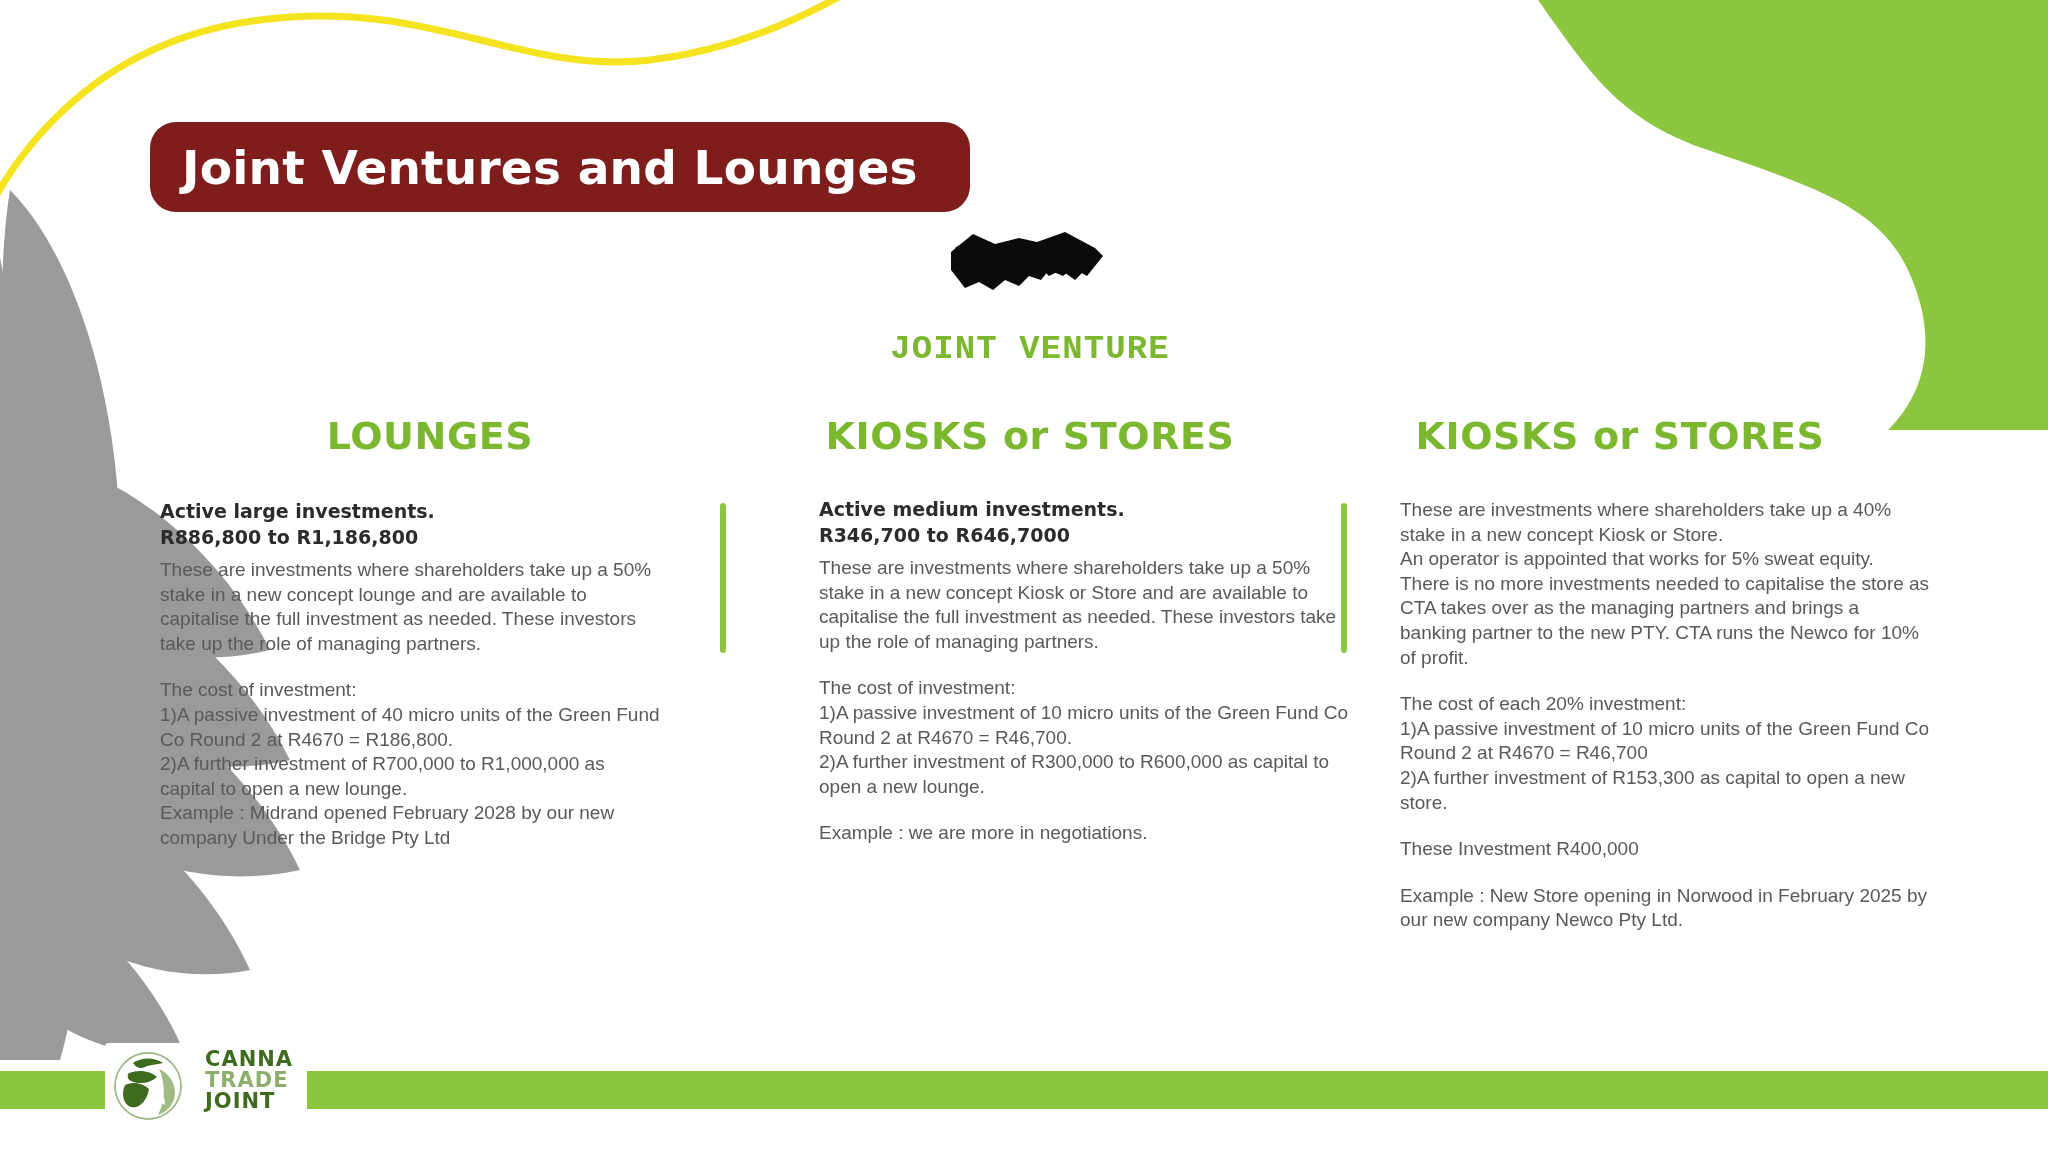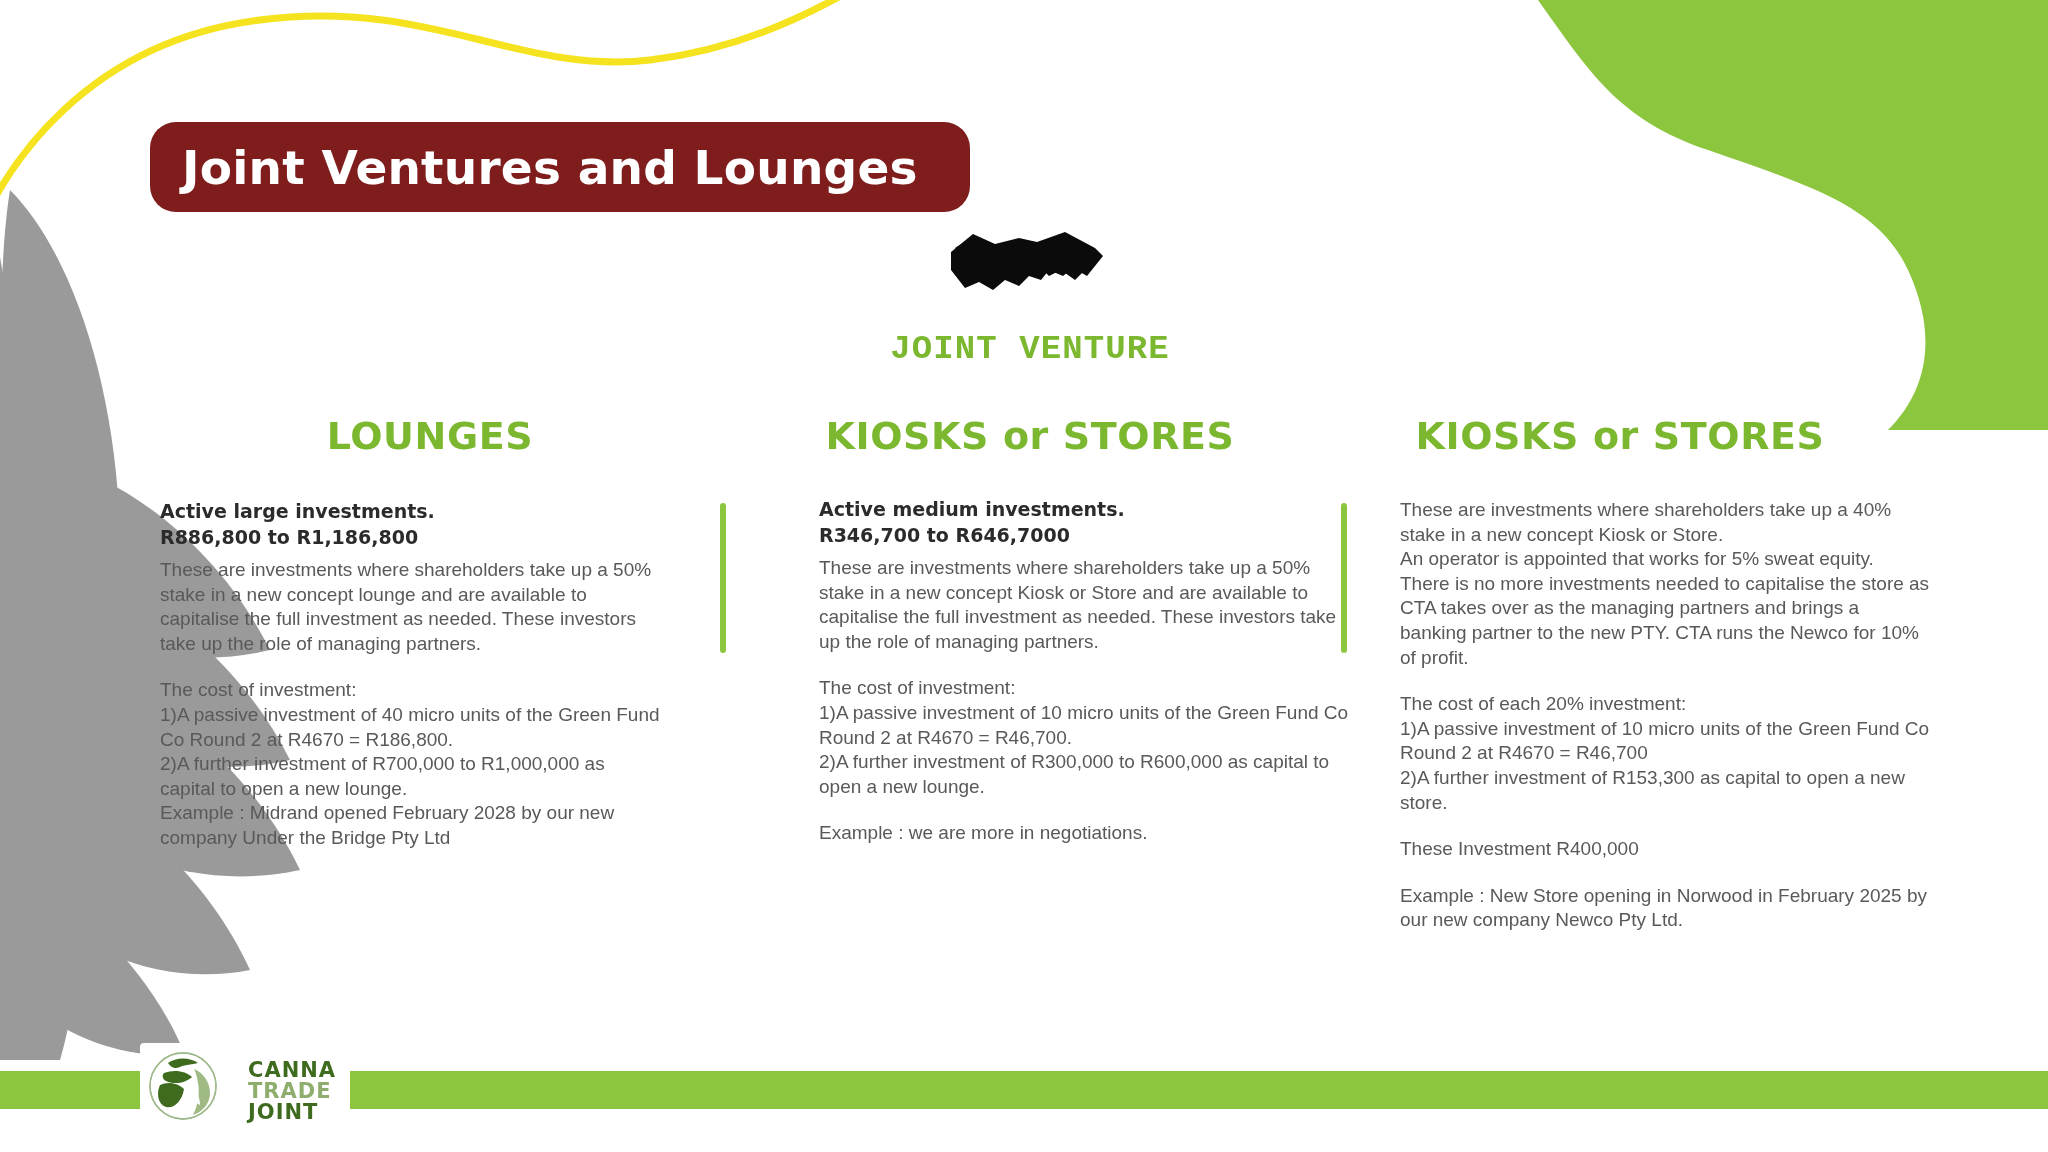--- a/index.html
+++ b/index.html
@@ -82,22 +82,22 @@
   .col p:last-child{margin-bottom:0;}
   .col.c1{left:160px;top:498px;width:500px;}
   .col.c2{left:819px;top:496px;width:535px;}
   .col.c3{left:1400px;top:498px;width:530px;}
   .col.c3 .lead{letter-spacing:-0.3px;}
 
   
   .footer-bar{position:absolute;left:0;bottom:43px;width:2048px;height:38px;background:#8cc63f;}
   .logo-block{
     position:absolute;left:105px;bottom:23px;
-    display:flex;align-items:flex-end;gap:28px;
-    background:#ffffff;padding:6px 14px 6px 6px;border-radius:4px;margin-left:35px;
+    display:flex;align-items:flex-start;gap:20px;
+    background:#ffffff;padding:6px 14px 6px 6px;border-radius:4px;
   }
   .logo-mark{width:74px;height:74px;flex:0 0 74px;}
   .logo-words{display:flex;flex-direction:column;line-height:1.0;font-family:"DejaVu Sans",sans-serif;}
   .logo-words span{font-size:21px;font-weight:bold;letter-spacing:1px;}
   .lw1{color:#3f6b1e;}
   .lw2{color:#8fae6e;}
   .lw3{color:#3f6b1e;}
 </style>
 </head>
 <body>

